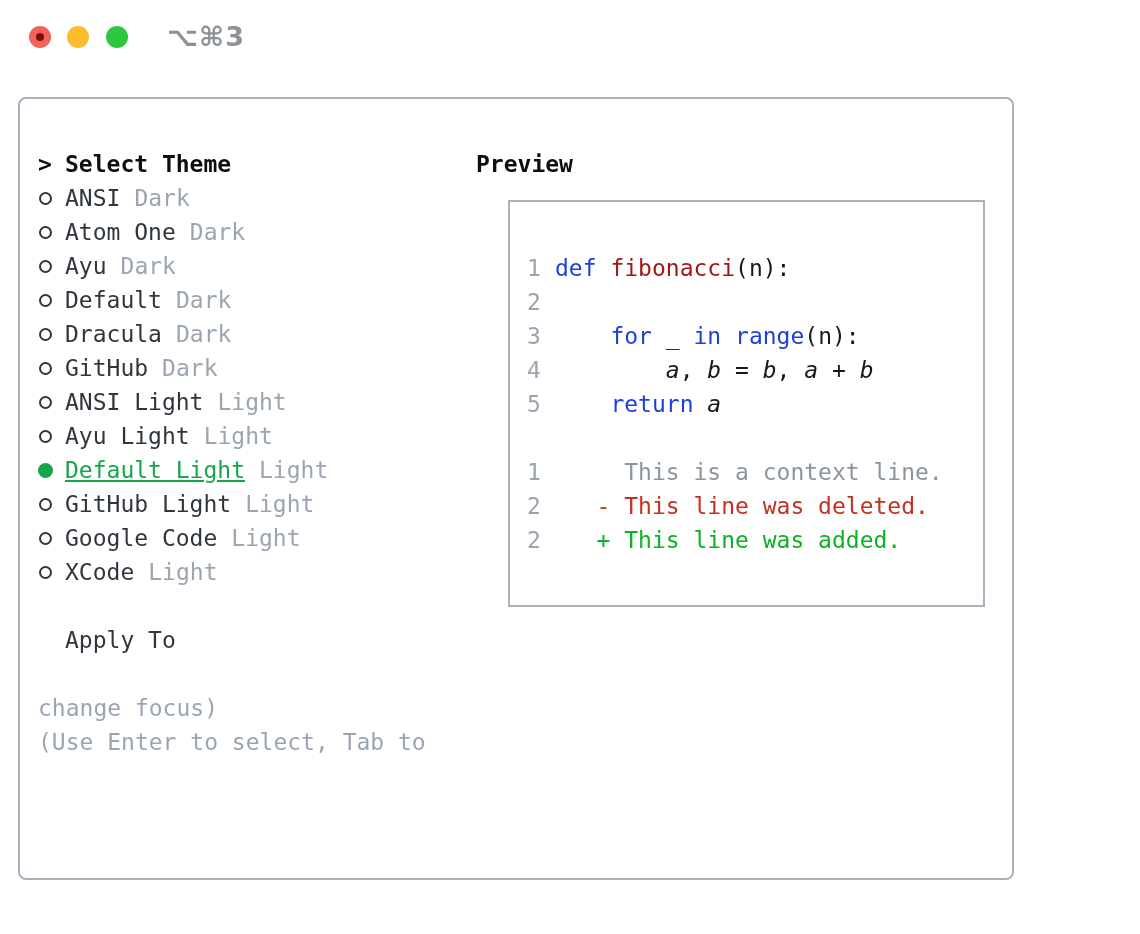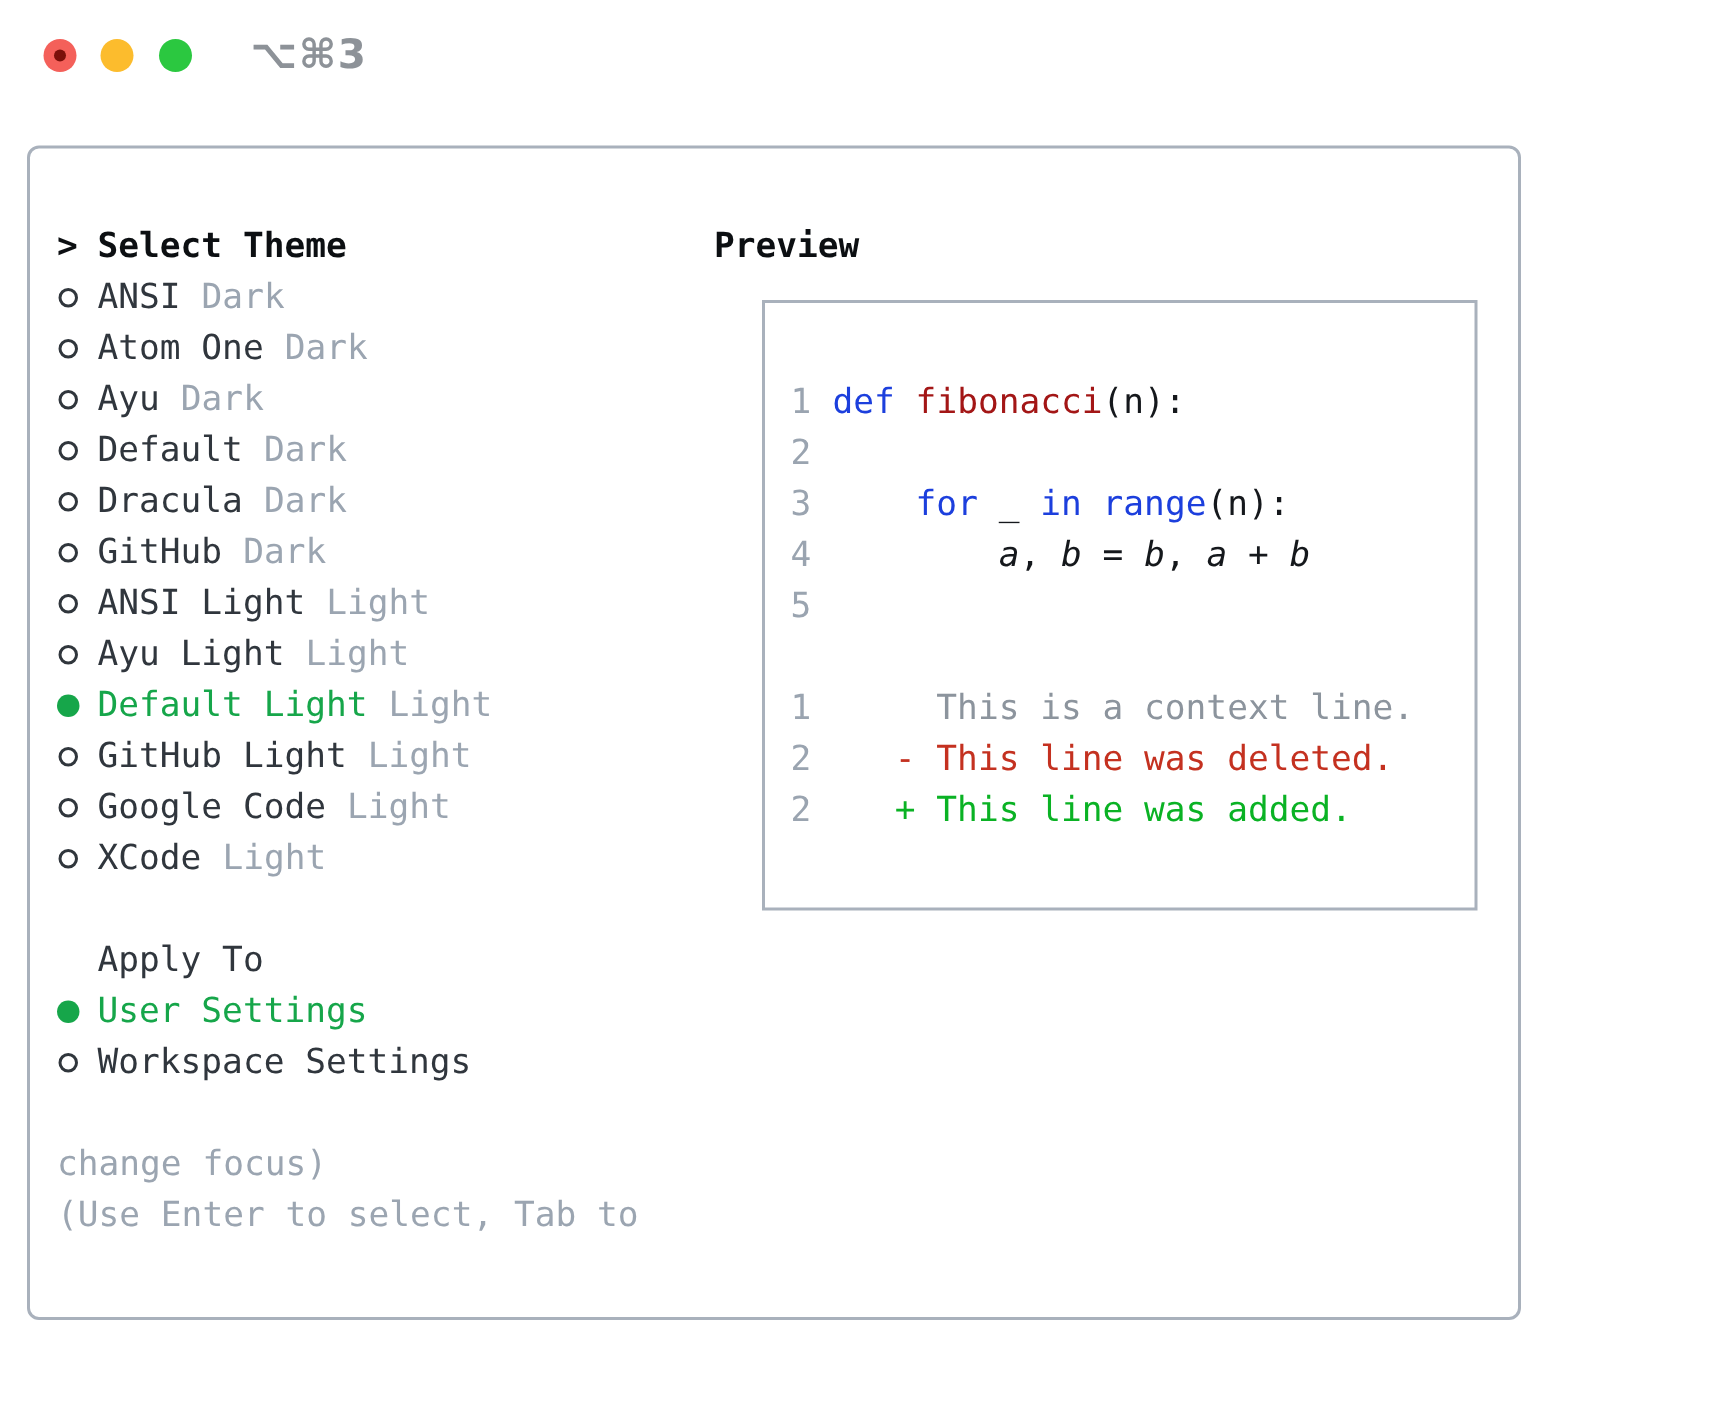--- a/index.html
+++ b/index.html
@@ -23,21 +23,21 @@
 
   
   .left{position:absolute;left:18px;top:48px;width:440px;font-size:23px;color:var(--ink,#30363d);}
   .row{display:flex;align-items:center;height:34px;white-space:pre;}
   .row.blank{height:34px;}
   .mcol{flex:0 0 27px;width:27px;display:flex;align-items:center;}
   .prompt{font-weight:700;color:#0c0f12;}
   .hdr{font-weight:700;color:#0c0f12;}
   .marker{width:13px;height:13px;border:2px solid #30363c;border-radius:50%;box-sizing:border-box;margin-left:1px;}
   .sel .marker{width:15px;height:15px;border:none;background:var(--green,#16a64a);margin-left:0;}
-  .sel .name{color:var(--green,#16a64a);}
+  .sel .name{color:var(--green,#16a64a);text-decoration:underline;}
   .suffix{color:var(--muted,#9ba5b1);margin-left:14px;}
   .hint{color:var(--muted,#9ba5b1);}
 
   
   .preview-label{position:absolute;left:456px;top:48px;height:34px;display:flex;align-items:center;
                  font-size:23px;font-weight:700;color:#0c0f12;}
   .preview-box{position:absolute;left:488px;top:101px;width:477px;height:407px;box-sizing:border-box;
                border:2px solid var(--border,#a9b1bc);padding:49px 0 0 17px;background:#fff;}
   .cline{display:flex;align-items:center;height:34px;font-size:23px;}
   .num{flex:0 0 14px;width:14px;margin-right:14px;color:var(--num,#9aa4b0);}
@@ -87,24 +87,20 @@
           <div class="row theme"><span class="mcol"><span class="marker"></span></span><span class="name">XCode</span><span class="suffix">Light</span></div>
         </div>
 
       <div class="row blank"></div>
 
       <div class="row">
         <span class="mcol"></span>
         <span>Apply To</span>
       </div>
 
-      <div id="apply-list">
-          <div class="row theme sel"><span class="mcol"><span class="marker"></span></span><span class="name">User Settings</span></div>
-          <div class="row theme"><span class="mcol"><span class="marker"></span></span><span class="name">Workspace Settings</span></div>
-        </div>
 
       <div class="row blank"></div>
 
       <div class="row hint">change focus)</div>
       <div class="row hint">(Use Enter to select, Tab to</div>
     </div>
 
     <div class="preview-label">Preview</div>
 
     <div class="preview-box">
@@ -119,20 +115,21 @@
           <div class="cline">
             <span class="num">3</span>
             <span class="code"><span class="tk-pl">    </span><span class="tk-kw">for</span><span class="tk-pl"> _ </span><span class="tk-kw">in</span><span class="tk-pl"> </span><span class="tk-kw">range</span><span class="tk-pl">(n):</span></span>
           </div>
           <div class="cline">
             <span class="num">4</span>
             <span class="code"><span class="tk-pl">        </span><span class="tk-var">a</span><span class="tk-pl">, </span><span class="tk-var">b</span><span class="tk-pl"> = </span><span class="tk-var">b</span><span class="tk-pl">, </span><span class="tk-var">a</span><span class="tk-pl"> + </span><span class="tk-var">b</span></span>
           </div>
           <div class="cline">
             <span class="num">5</span>
+            <span class="code"><span class="tk-pl">    </span><span class="tk-kw">return</span><span class="tk-pl"> </span><span class="tk-var">a</span></span>
           </div>
           <div class="cline">
             <span class="num"></span>
             <span class="code"></span>
           </div>
           <div class="cline">
             <span class="num">1</span>
             <span class="code"><span class="tk-ctx">     This is a context line.</span></span>
           </div>
           <div class="cline">

